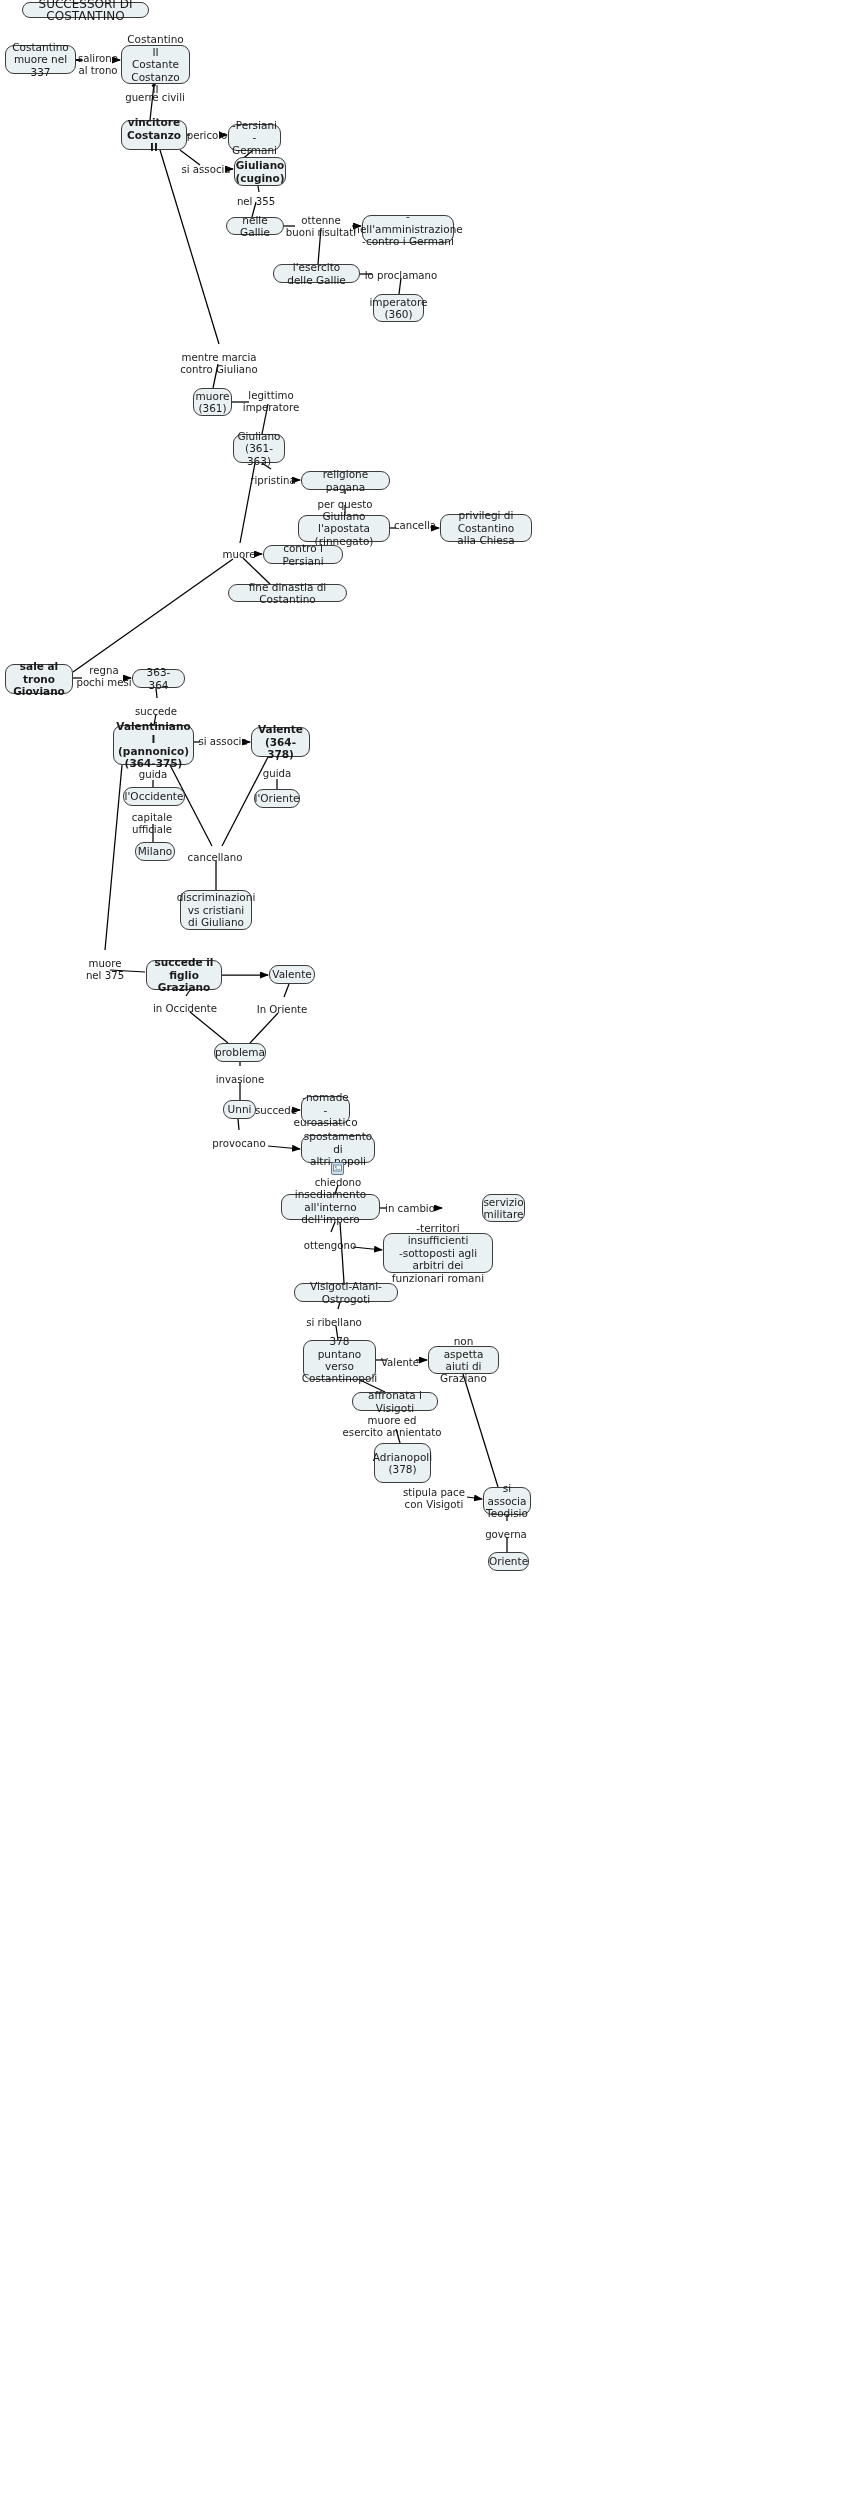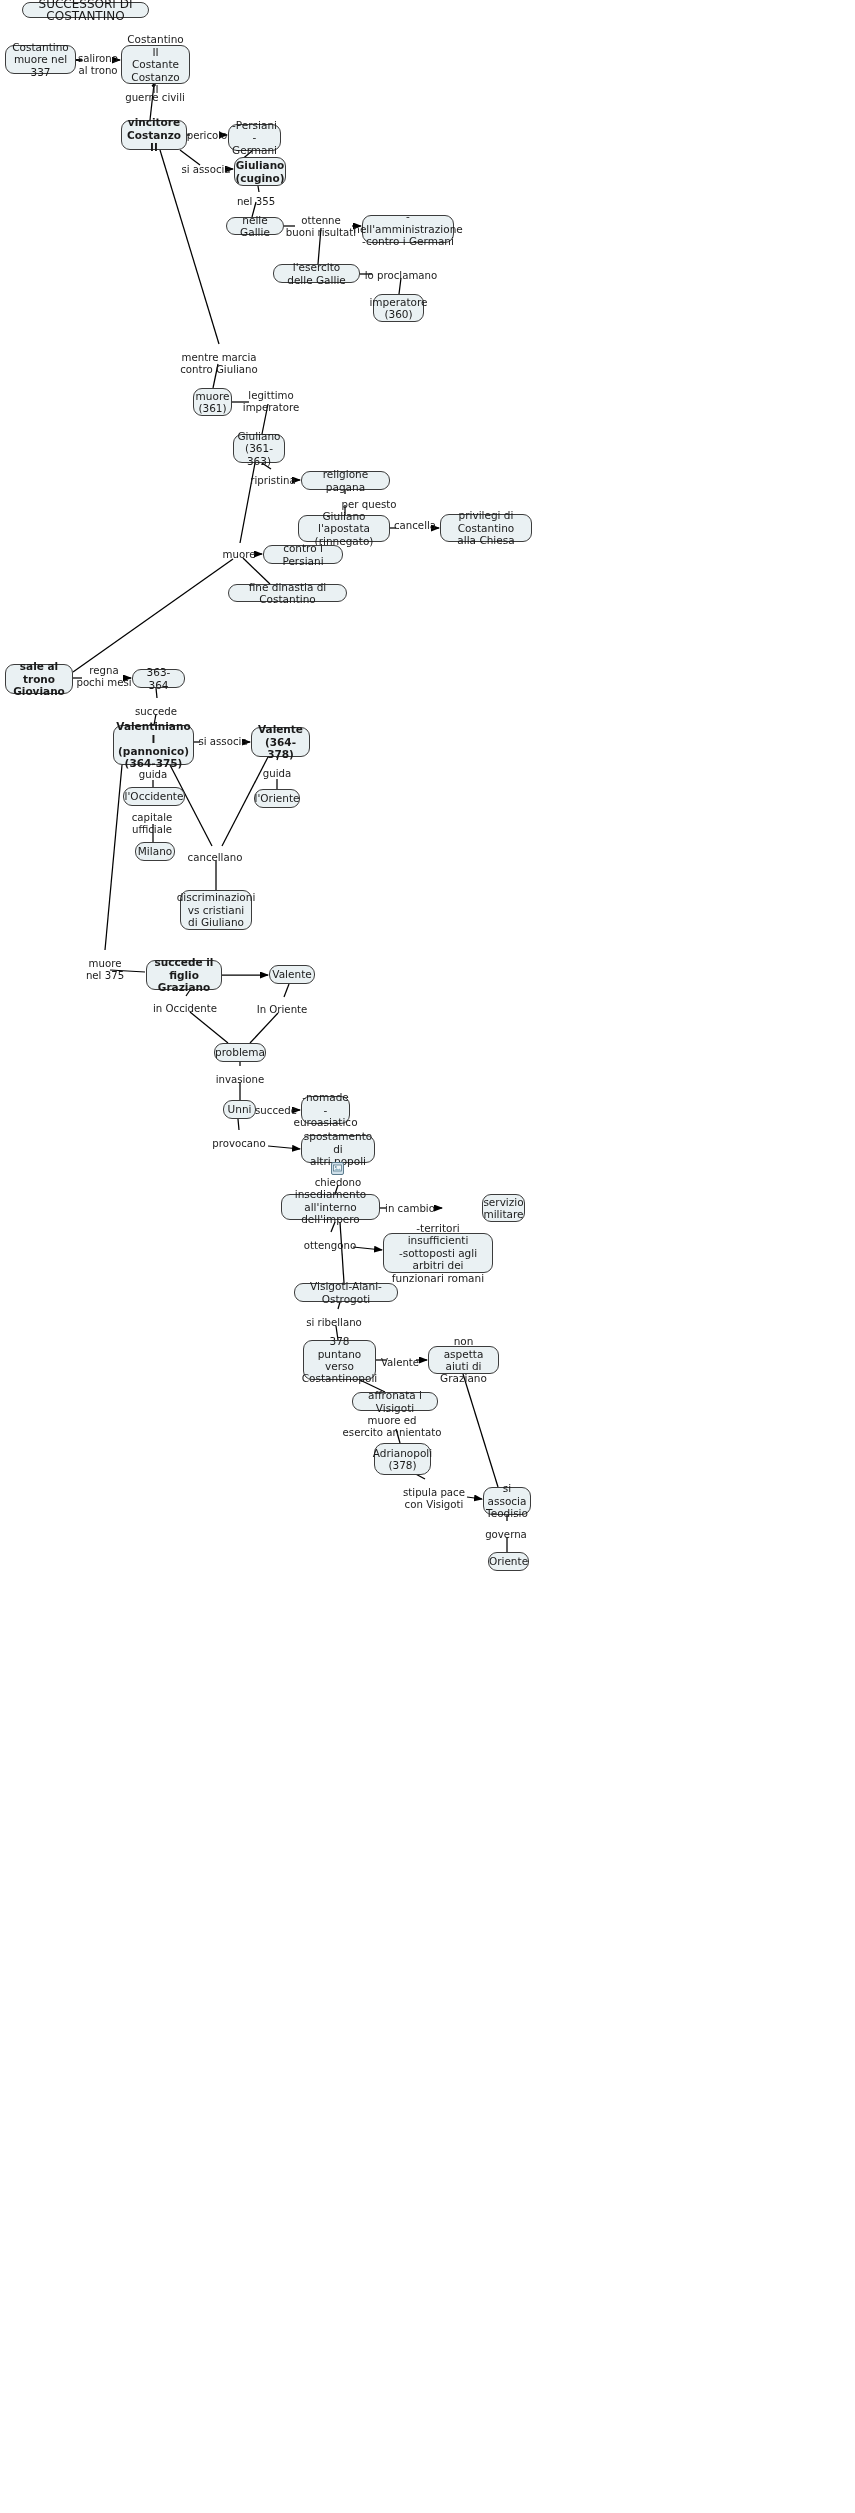--- a/index.html
+++ b/index.html
@@ -288,21 +288,21 @@
 
   <div class="node" style="left:303px;top:1340px;width:73px;height:40px;">378
 puntano verso
 Costantinopoli</div>
 
   <div class="node" style="left:428px;top:1346px;width:71px;height:28px;">non aspetta
 aiuti di Graziano</div>
 
   <div class="node" style="left:352px;top:1392px;width:86px;height:19px;">affronata i Visigoti</div>
 
-  <div class="node" style="left:374px;top:1443px;width:57px;height:32px;border-radius:10px;">Adrianopoli
+  <div class="node" style="left:374px;top:1443px;width:57px;height:40px;">Adrianopoli
 (378)</div>
 
   <div class="node" style="left:483px;top:1487px;width:48px;height:28px;">si associa
 Teodisio</div>
 
   <div class="node" style="left:488px;top:1552px;width:41px;height:19px;">Oriente</div>
 
   <div class="elabel" style="left:98px;top:53px;">salirono
 al trono</div>
   <div class="elabel" style="left:155px;top:92px;">guerre civili</div>
@@ -310,21 +310,21 @@
   <div class="elabel" style="left:206px;top:164px;">si associa</div>
   <div class="elabel" style="left:256px;top:196px;">nel 355</div>
   <div class="elabel" style="left:321px;top:215px;">ottenne
 buoni risultati</div>
   <div class="elabel" style="left:401px;top:270px;">lo proclamano</div>
   <div class="elabel" style="left:219px;top:352px;">mentre marcia
 contro Giuliano</div>
   <div class="elabel" style="left:271px;top:390px;">legittimo
 imperatore</div>
   <div class="elabel" style="left:273px;top:475px;">ripristina</div>
-  <div class="elabel" style="left:345px;top:499px;margin-left:24px;">per questo</div>
+  <div class="elabel" style="left:345px;top:499px;">per questo</div>
   <div class="elabel" style="left:415px;top:520px;">cancella</div>
   <div class="elabel" style="left:239px;top:549px;">muore</div>
   <div class="elabel" style="left:104px;top:665px;">regna
 pochi mesi</div>
   <div class="elabel" style="left:156px;top:706px;">succede</div>
   <div class="elabel" style="left:223px;top:736px;">si associa</div>
   <div class="elabel" style="left:153px;top:769px;">guida</div>
   <div class="elabel" style="left:277px;top:768px;">guida</div>
   <div class="elabel" style="left:152px;top:812px;">capitale
 ufficiale</div>

